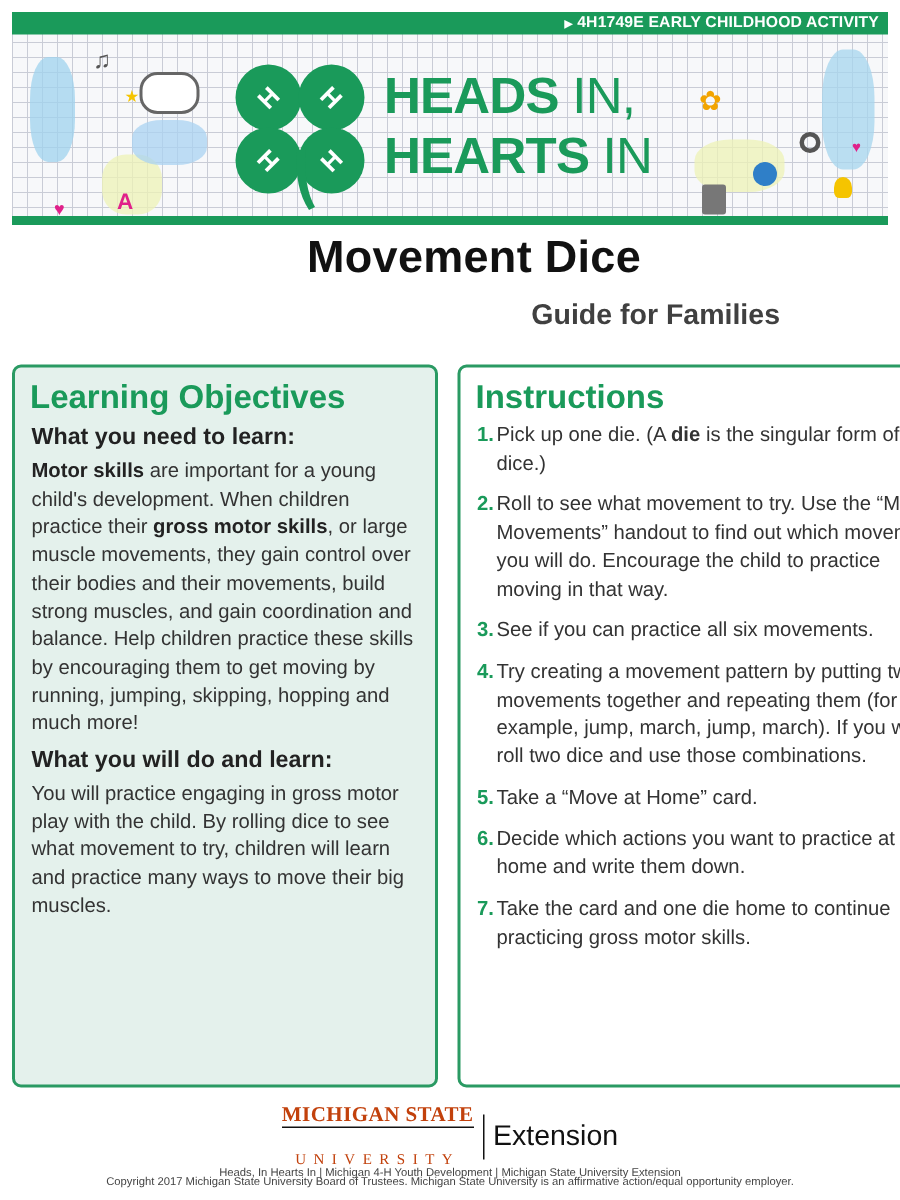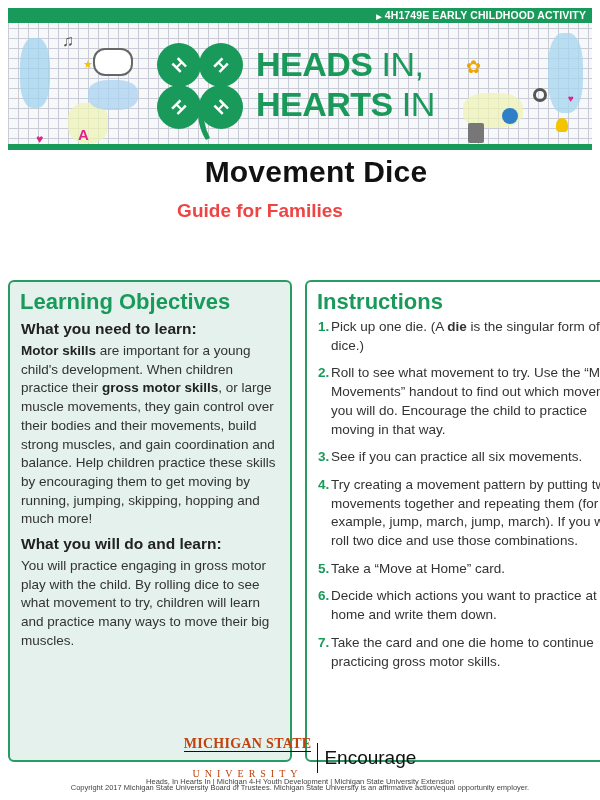--- a/index.html
+++ b/index.html
@@ -32,28 +32,28 @@
   }
   .heads-title .thin { font-weight: normal; }
   .doodle { position: absolute; border-radius: 40%; opacity: 0.75; }
 
   
   .doc-title {
     position: absolute; top: 155px; left: 0; width: 600px; text-align: center;
     font-size: 30px; font-weight: bold; color: #111; letter-spacing: 0.2px; padding-left: 32px;
   }
   .doc-subtitle {
-    position: absolute; top: 200px; left: 0; width: 520px; text-align: center;
-    font-size: 19px; font-weight: bold; color: #ef4444;
+    position: absolute; top: 200px; left: 0; width: 520px; text-align: right;
+    font-size: 19px; font-weight: bold; color: #404040;
   }
 
   
   .panel {
     position: absolute; top: 243px; height: 482px;
-    border: 2px solid #2a9a63; border-radius: 6px; margin-top: 37px;
+    border: 2px solid #2a9a63; border-radius: 6px;
   }
   .panel-left { left: 8px; width: 284px; background: #e4f1ec; padding: 6px 8px; }
   .panel-right { left: 305px; width: 331px; background: #ffffff; padding: 6px 8px; }
   .panel h2 {
     color: #1a9a5a; font-size: 22px; font-weight: bold; line-height: 28px; margin-left: 2px;
   }
   .panel h3 {
     color: #222; font-size: 15.5px; font-weight: bold; margin: 4px 0 4px 3px;
   }
   .panel p {
@@ -180,16 +180,16 @@
       </li>
   </ol>
 </section>
 
 <div class="footer-logo">
   <div class="msu">
     <div class="line1">MICHIGAN STATE</div>
     <div class="line2">UNIVERSITY</div>
   </div>
   <div class="divider"></div>
-  <div class="ext">Encourage</div>
+  <div class="ext">Extension</div>
 </div>
 <div class="footer-line" style="top:777px;">Heads, In Hearts In   |   Michigan 4-H Youth Development   |   Michigan State University Extension</div>
 <div class="footer-line" style="top:783px;">Copyright 2017 Michigan State University Board of Trustees. Michigan State University is an affirmative action/equal opportunity employer.</div>
 
 </body></html>

